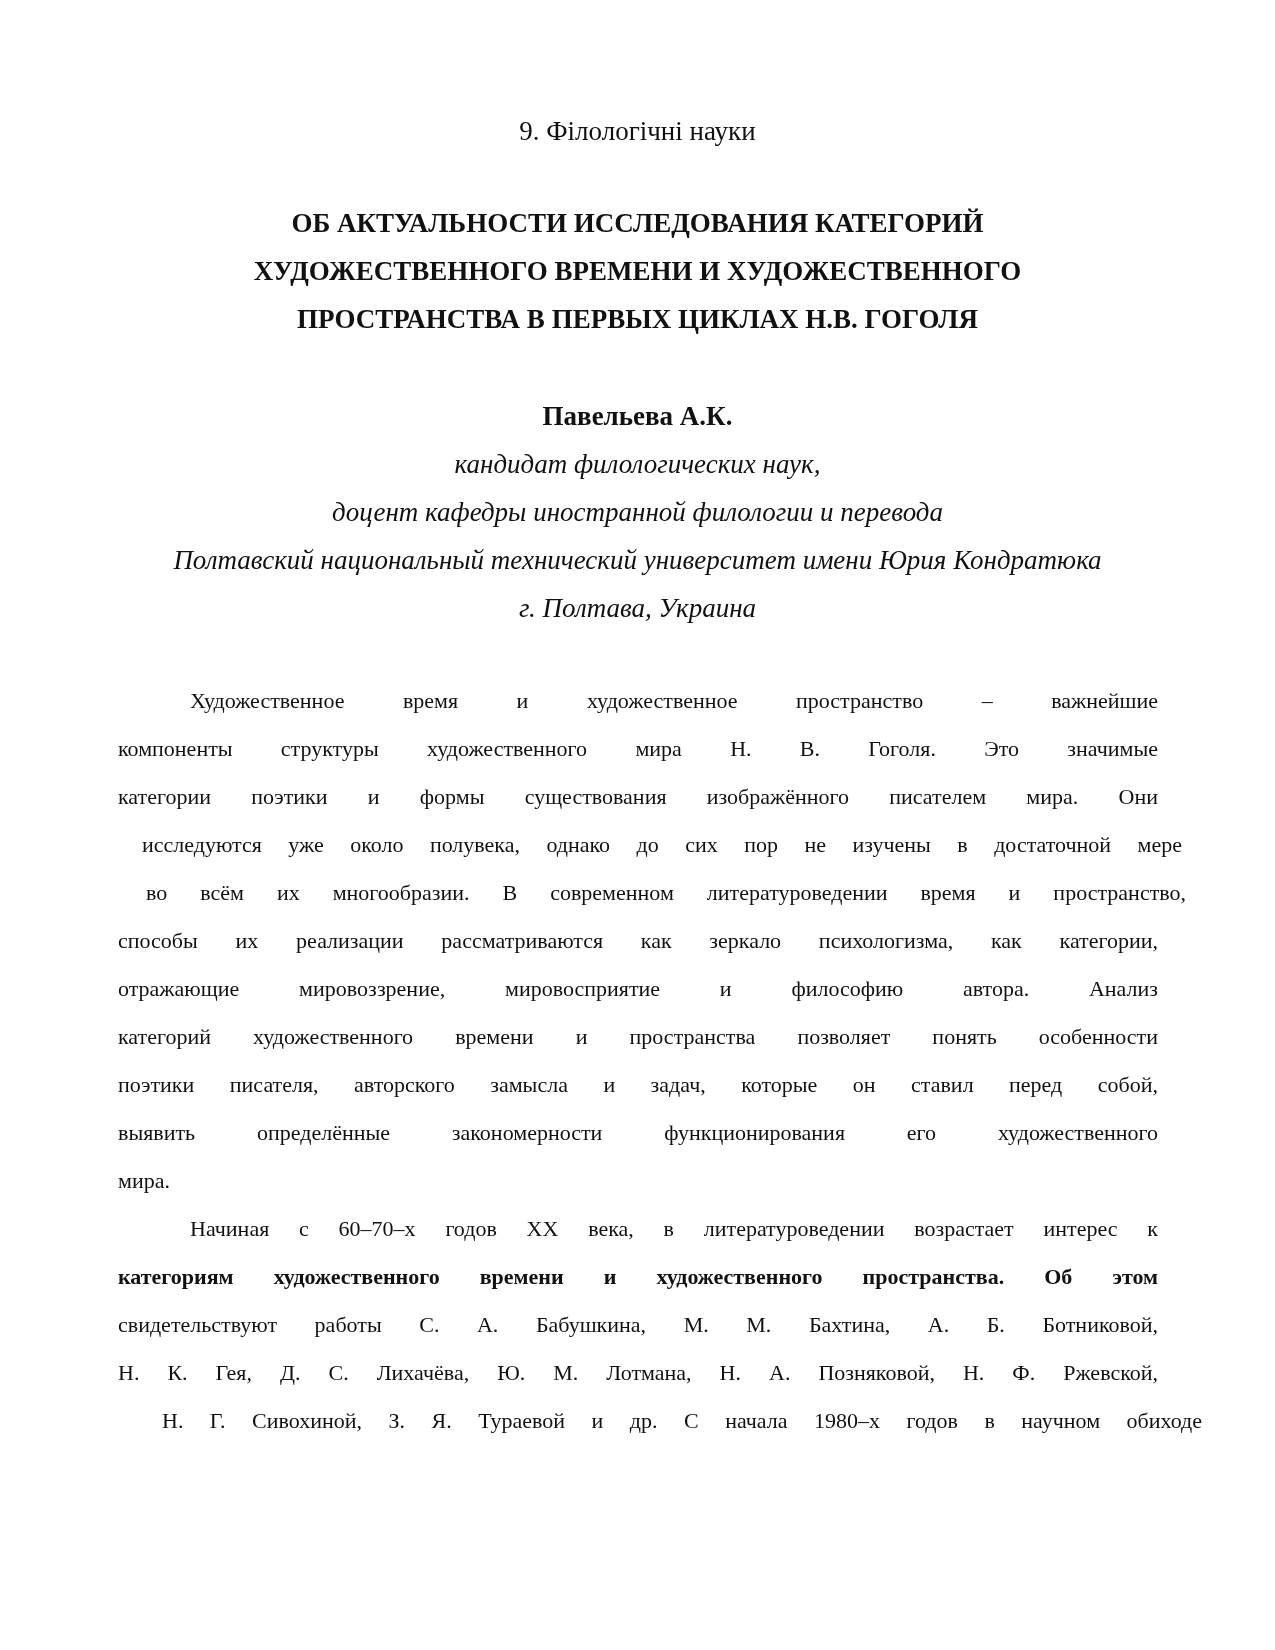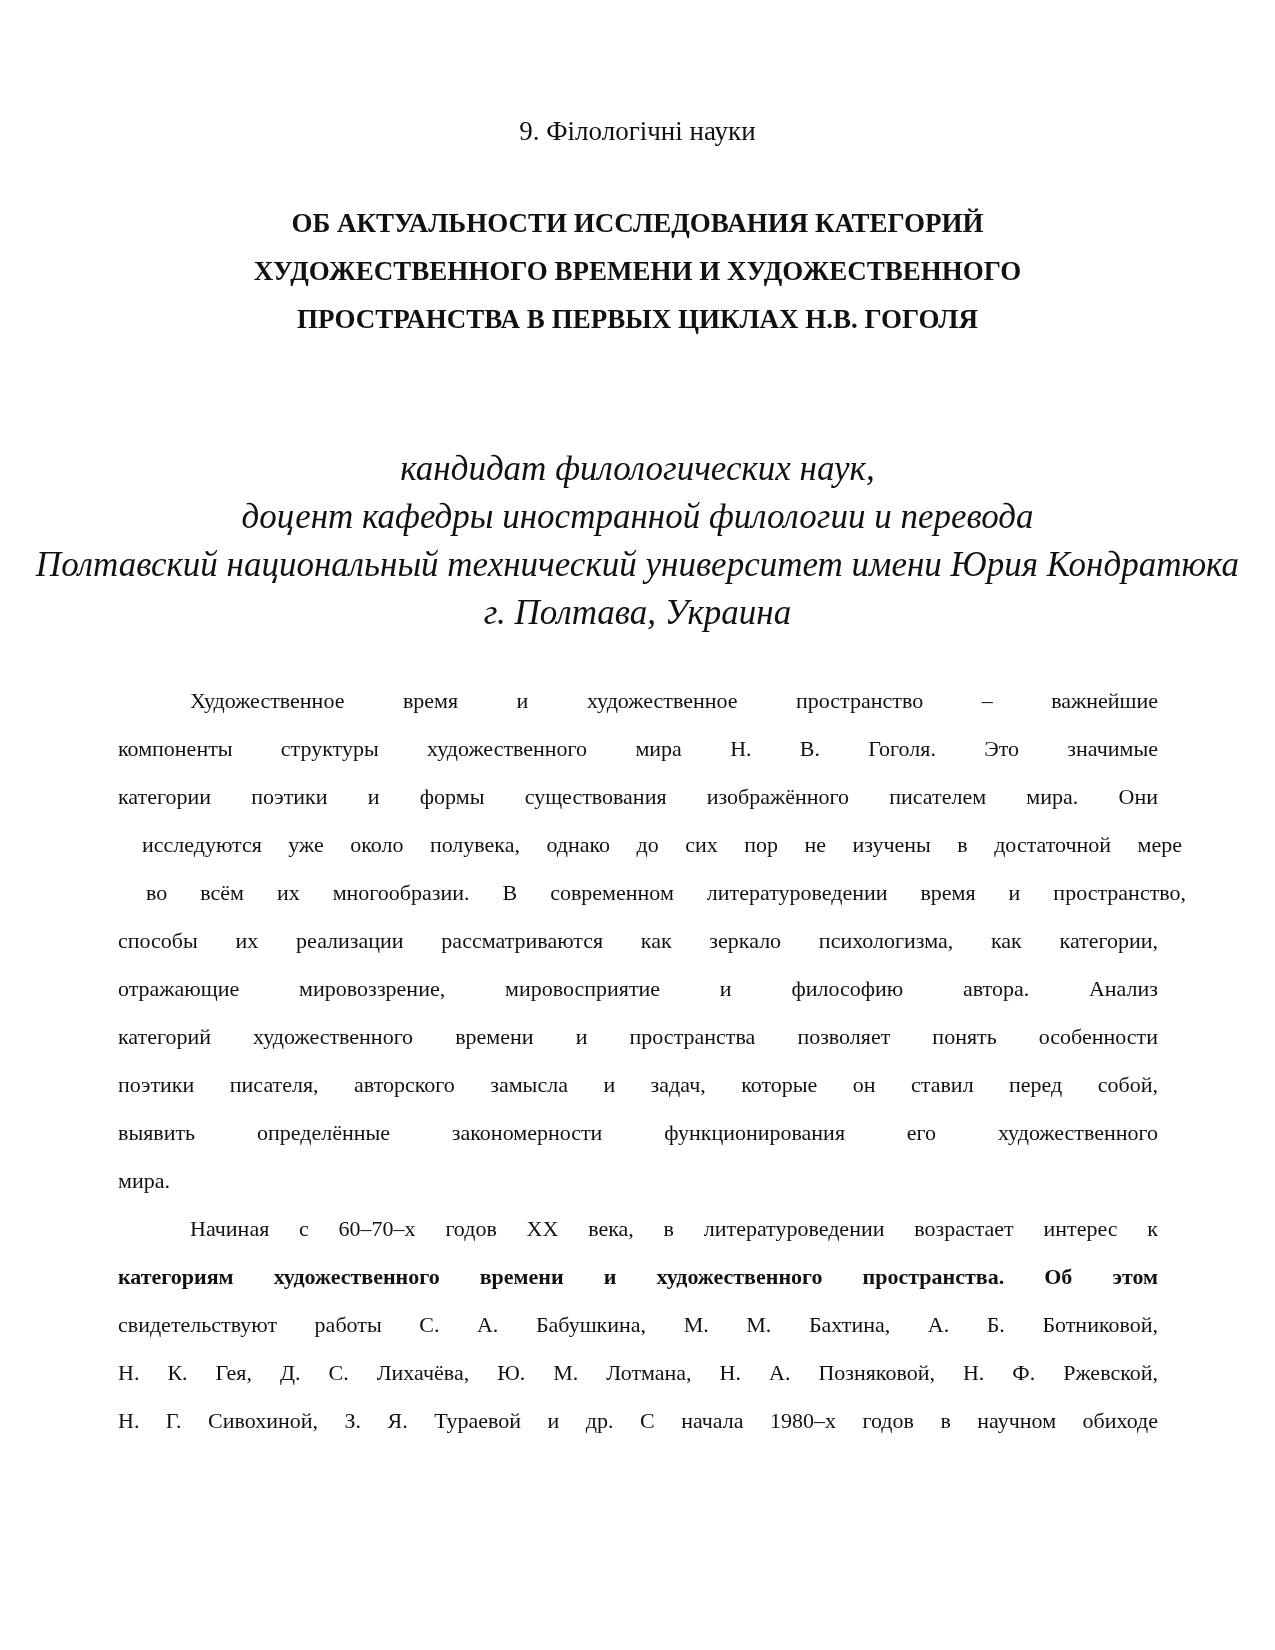--- a/index.html
+++ b/index.html
@@ -9,21 +9,21 @@
       position: absolute;
       white-space: nowrap;
       font-family: "Liberation Serif", "DejaVu Serif", serif;
       color: #111;
       line-height: 1;
     }
     .center { left: 0; width: 1275px; text-align: center; }
     .section-label { font-size: 27px; }
     .title { font-size: 27px; font-weight: bold; letter-spacing: 0px; }
     .author { font-size: 27px; font-weight: bold; }
-    .affil { font-size: 35px; font-style: italic; }
+    .affil { font-size: 27px; font-style: italic; }
     .body-line {
       left: 118px; width: 1040px;
       font-size: 22px;
       text-align: justify;
       text-align-last: justify;
     }
     .body-line.indent { left: 190px; width: 968px; }
     .body-line.last { text-align-last: left; }
   </style>
 </head>
@@ -32,20 +32,21 @@
 <div class="page">
 
   <div class="line center section-label" style="top:118px;">9. Філологічні науки</div>
 
   <div>
     <div class="line center title" style="top:210px;">ОБ АКТУАЛЬНОСТИ ИССЛЕДОВАНИЯ КАТЕГОРИЙ</div>
     <div class="line center title" style="top:258px;">ХУДОЖЕСТВЕННОГО ВРЕМЕНИ И ХУДОЖЕСТВЕННОГО</div>
     <div class="line center title" style="top:306px;">ПРОСТРАНСТВА В ПЕРВЫХ ЦИКЛАХ Н.В. ГОГОЛЯ</div>
   </div>
 
+  <div class="line center author" style="top:403px;">Павельева А.К.</div>
 
   <div>
     <div class="line center affil" style="top:451px;">кандидат филологических наук,</div>
     <div class="line center affil" style="top:499px;">доцент кафедры иностранной филологии и перевода</div>
     <div class="line center affil" style="top:547px;">Полтавский национальный технический университет имени Юрия Кондратюка</div>
     <div class="line center affil" style="top:595px;">г. Полтава, Украина</div>
   </div>
 
   <div>
     <div class="line body-line indent" style="top:690px;">Художественное время и художественное пространство – важнейшие</div>
@@ -59,16 +60,16 @@
     <div class="line body-line" style="top:1074px;">поэтики писателя, авторского замысла и задач, которые он ставил перед собой,</div>
     <div class="line body-line" style="top:1122px;">выявить определённые закономерности функционирования его художественного</div>
     <div class="line body-line last" style="top:1170px;">мира.</div>
   </div>
 
   <div>
     <div class="line body-line indent" style="top:1218px;">Начиная с 60–70–х годов XX века, в литературоведении возрастает интерес к</div>
     <div class="line body-line" style="top:1266px;font-weight:bold;">категориям художественного времени и художественного пространства. Об этом</div>
     <div class="line body-line" style="top:1314px;">свидетельствуют работы С. А. Бабушкина, М. М. Бахтина, А. Б. Ботниковой,</div>
     <div class="line body-line" style="top:1362px;">Н. К. Гея, Д. С. Лихачёва, Ю. М. Лотмана, Н. А. Позняковой, Н. Ф. Ржевской,</div>
-    <div class="line body-line" style="top:1410px;">Н. Г. Сивохиной, З. Я. Тураевой и др. С начала 1980–х годов в научном обиходе</div>
+    <div class="line body-line" style="top:1410px;margin-left:44px;">Н. Г. Сивохиной, З. Я. Тураевой и др. С начала 1980–х годов в научном обиходе</div>
   </div>
 
 </div>
 
 </body></html>

